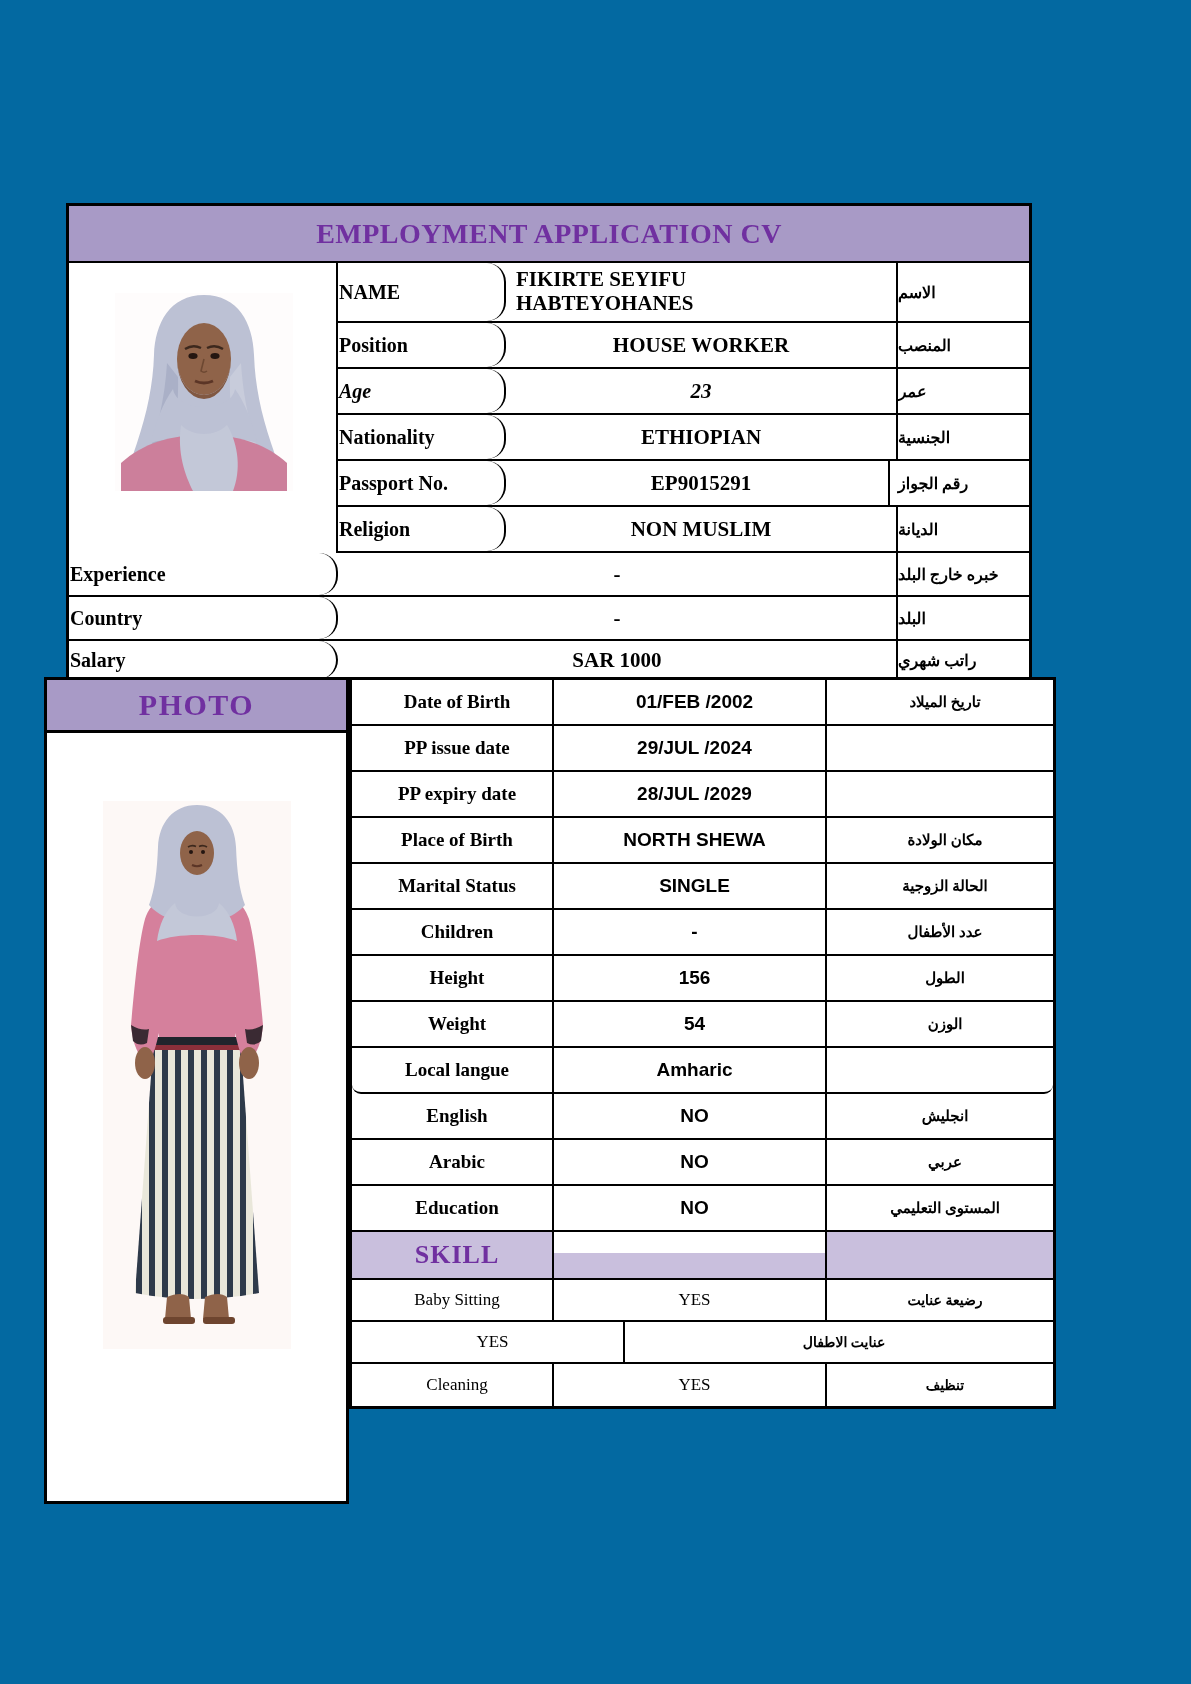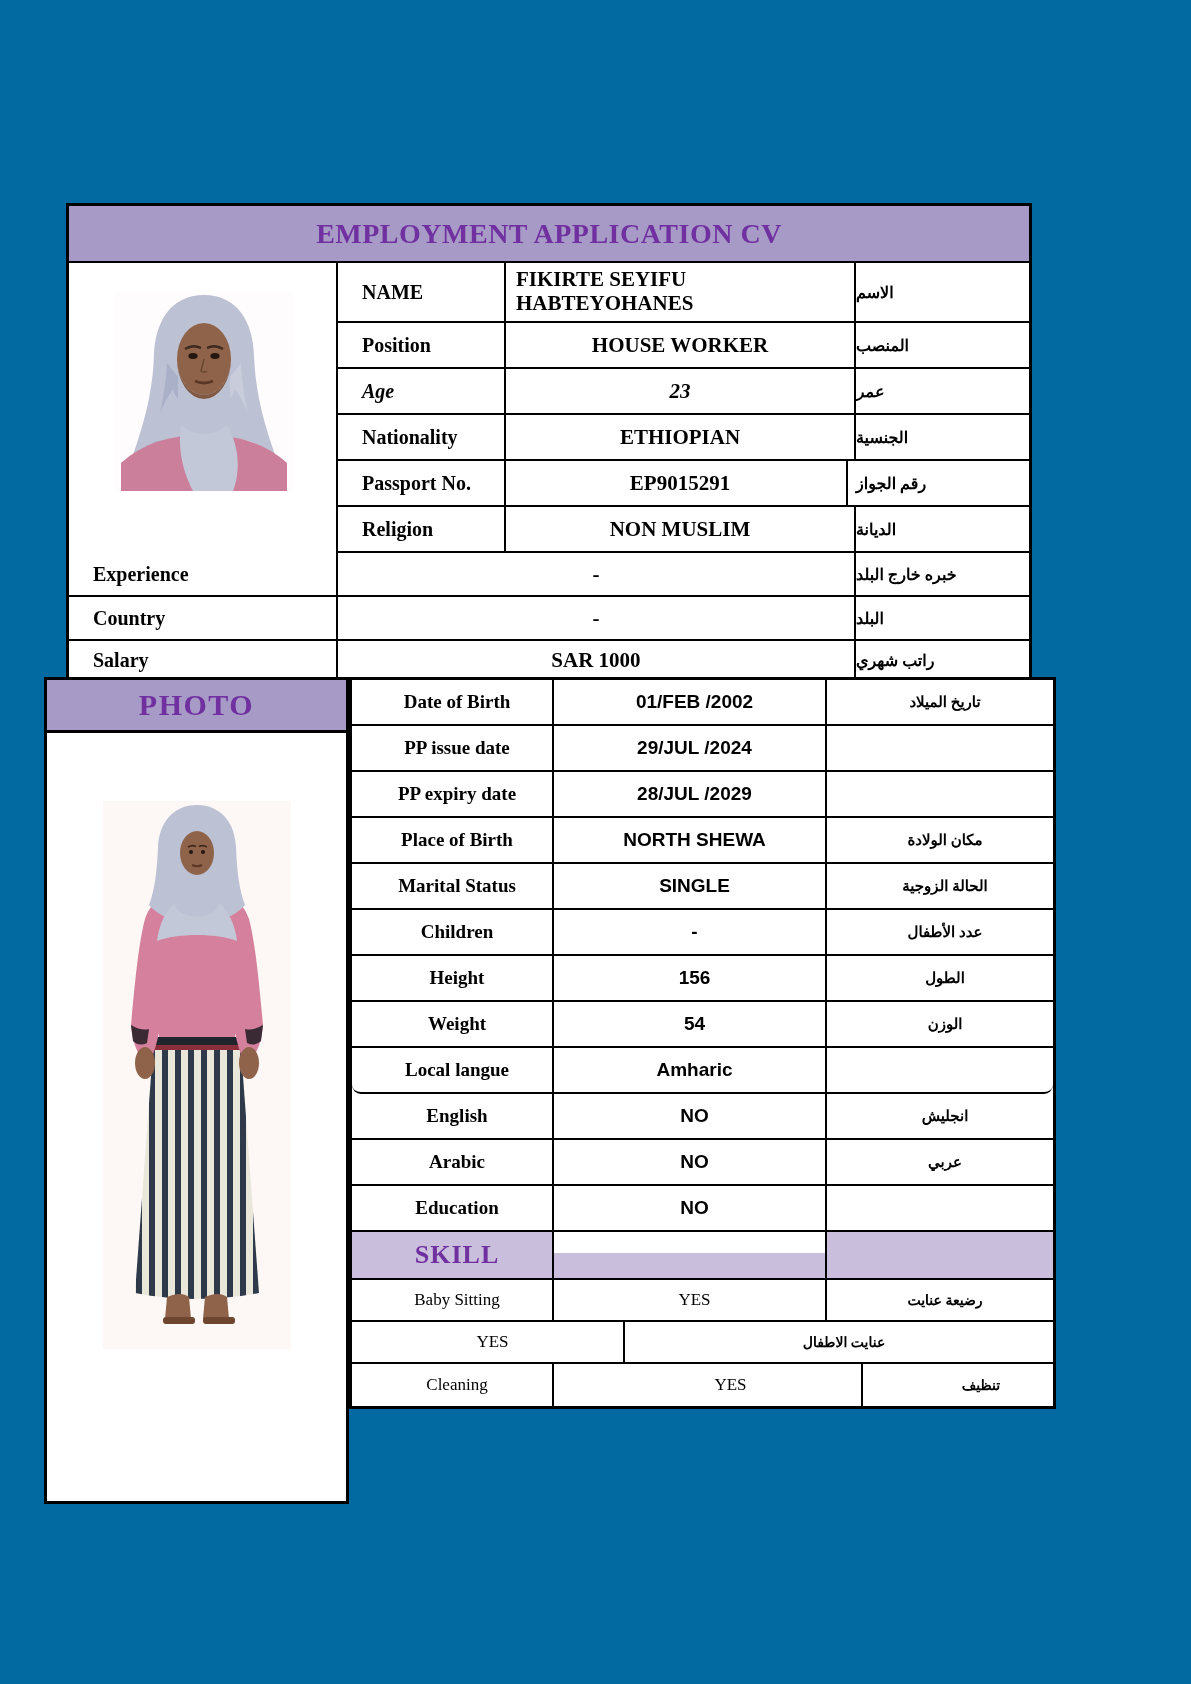--- a/index.html
+++ b/index.html
@@ -25,45 +25,45 @@
   }
   .upper-body { position:relative; }
   .photo-cell {
     position:absolute; top:0; left:0; width:269px; height:290px;
     border-right:2px solid #000; box-sizing:border-box; background:#fff; overflow:hidden;
   }
   .urow { display:flex; box-sizing:border-box; border-bottom:2px solid #000; background:transparent; }
   .urow:last-child { border-bottom:none; }
   .urow.with-photo { margin-left:269px; }
   .ucell { box-sizing:border-box; display:flex; align-items:center; }
-  .ulabel { width:168px; border-right:2px solid #000; padding-left:24px; font-weight:bold; font-size:20px; }
+  .ulabel { width:168px; border-right:2px solid #000; padding-left:1px; font-weight:bold; font-size:20px;border-radius:19px; }
   .urow.full .ulabel { width:269px; }
   .uvalue { flex:1; border-right:2px solid #000; justify-content:center; font-weight:bold; font-size:21px; text-align:center; }
   .uvalue.left { flex-direction:column; align-items:flex-start; justify-content:center; padding-left:10px; line-height:1.12; text-align:left; }
-  .uar { width:173px; justify-content:flex-end; padding-right:2px; font-weight:bold; font-size:16px; direction:rtl; }
+  .uar { width:131px; justify-content:flex-end; padding-right:2px; font-weight:bold; font-size:16px; direction:rtl; }
 
   
   .lower-photo-panel { position:absolute; left:44px; top:677px; width:305px; box-sizing:border-box; }
   .photo-header {
     height:56px; background:#a89ac6; border:3px solid #000; box-sizing:border-box;
     display:flex; align-items:center; justify-content:center;
   }
   .photo-header-text { font-weight:bold; font-size:30px; color:#7030a0; letter-spacing:1.5px; }
   .photo-box {
     height:771px; border:3px solid #000; border-top:none; box-sizing:border-box;
     background:#fff; position:relative; overflow:hidden;
   }
 
   
   .lower-grid {
     position:absolute; left:349px; top:677px; width:707px;
     border:3px solid #000; box-sizing:border-box; background:#fff;
   }
   .lrow { display:flex; box-sizing:border-box; border-bottom:2px solid #000; }
-  .lrow:last-child { border-bottom:none;gap:36px; }
+  .lrow:last-child { border-bottom:none; }
   .lcell { box-sizing:border-box; display:flex; align-items:center; justify-content:center; text-align:center;padding-left:10px; }
   .llabel { width:202px; border-right:2px solid #000; font-weight:bold; font-size:19px; }
   .lvalue { width:273px; border-right:2px solid #000; font-weight:bold; font-size:19px; font-family:"Liberation Sans", sans-serif; }
   .lar { flex:1; font-weight:bold; font-size:15px; direction:rtl; }
 
   .skill-row .llabel { background:#c9bfdd; }
   .skill-row .lvalue { background:linear-gradient(to bottom, #ffffff 0 45%, #c9bfdd 45% 100%); }
   .skill-row .lar { background:#c9bfdd; }
   .skill-title { font-weight:bold; font-size:26px; color:#7030a0; letter-spacing:1px; font-family:"Liberation Serif", serif; }
 
@@ -263,20 +263,21 @@
         <div class="lcell lar">انجليش</div>
       </div>
       <div class="lrow" style="height: 46px;">
         <div class="lcell llabel">Arabic</div>
         <div class="lcell lvalue">NO</div>
         <div class="lcell lar">عربي</div>
       </div>
       <div class="lrow" style="height: 46px;">
         <div class="lcell llabel">Education</div>
         <div class="lcell lvalue">NO</div>
+        <div class="lcell lar">المستوى التعليمي</div>
       </div>
       <div class="lrow skill-row" style="height: 48px;">
         <div class="lcell llabel">
           <span class="skill-title">SKILL</span>
         </div>
         <div class="lcell lvalue"></div>
         <div class="lcell lar"></div>
       </div>
       <div class="lrow skillline" style="height: 42px;">
         <div class="lcell llabel">Baby Sitting</div>

